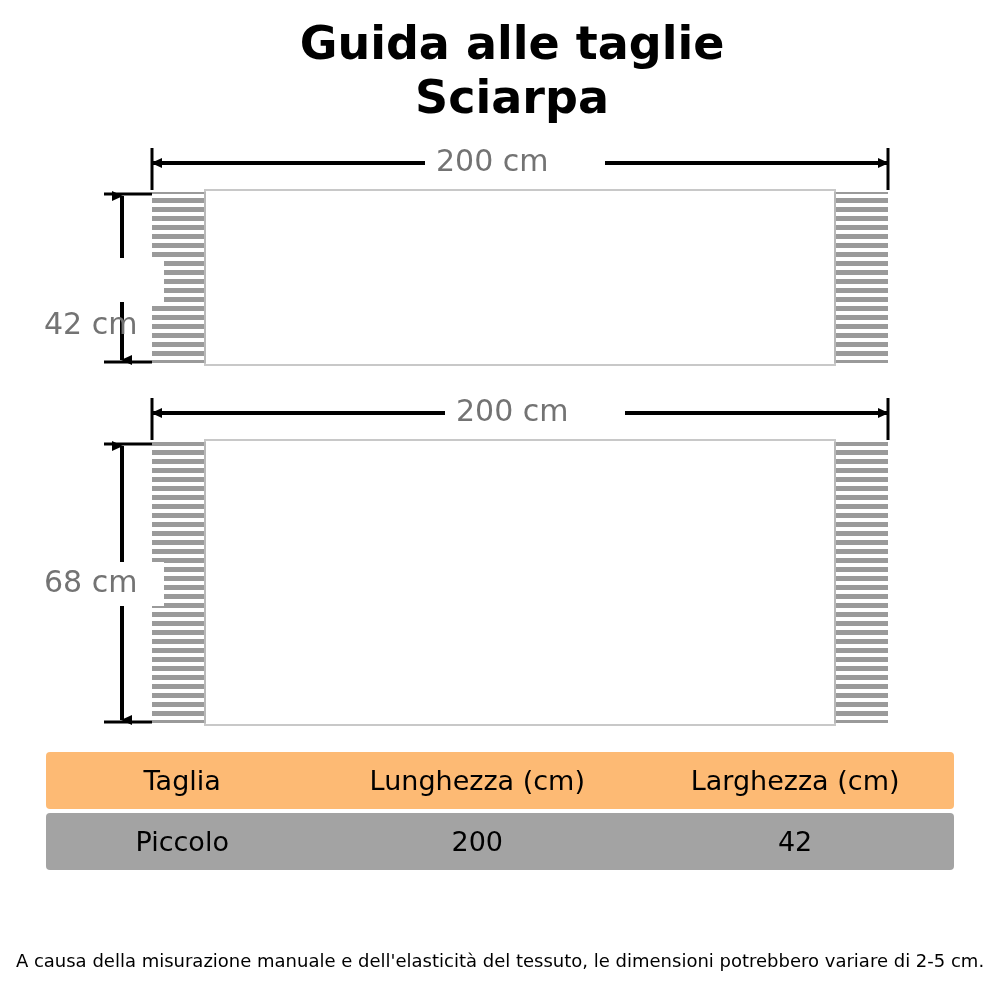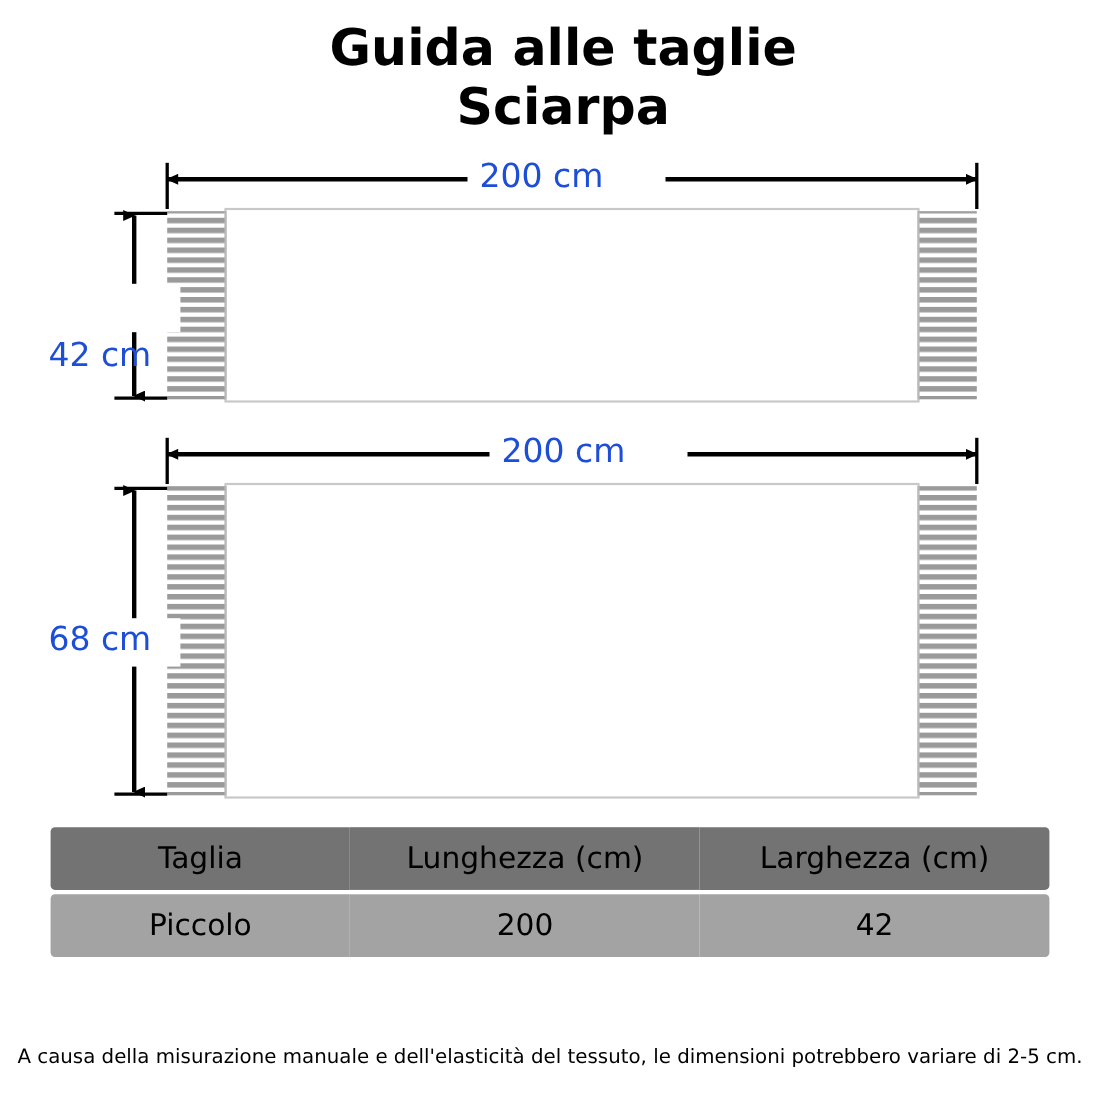--- a/index.html
+++ b/index.html
@@ -47,21 +47,21 @@
     height: 1000px;
     pointer-events: none;
   }
 
   
   .dimlabel {
     position: absolute;
     font-size: 28px;
     font-weight: normal;
     white-space: nowrap;
-    color: #1d4ed8;
+    color: #737373;
   }
   .dimlabel.big {
     font-size: 30px;
   }
 
   
   .size-table {
     position: absolute;
     left: 46px;
     top: 748px;
@@ -69,21 +69,21 @@
     border-collapse: separate;
     border-spacing: 0 4px;
     font-size: 27px;
   }
   .size-table th, .size-table td {
     text-align: center;
     padding: 13px 0 13px 0;
     font-weight: normal;
   }
   .size-table thead th {
-    background: #737373;
+    background: #fdba74;
   }
   .size-table thead th:first-child { border-top-left-radius: 4px; border-bottom-left-radius: 4px; }
   .size-table thead th:last-child  { border-top-right-radius: 4px; border-bottom-right-radius: 4px; }
   .size-table tbody tr td {
     background: #a3a3a3;
   }
   .size-table tbody tr td:first-child { border-top-left-radius: 4px; border-bottom-left-radius: 4px; }
   .size-table tbody tr td:last-child  { border-top-right-radius: 4px; border-bottom-right-radius: 4px; }
   .col-size  { width: 30%; }
   .col-len   { width: 35%; }

